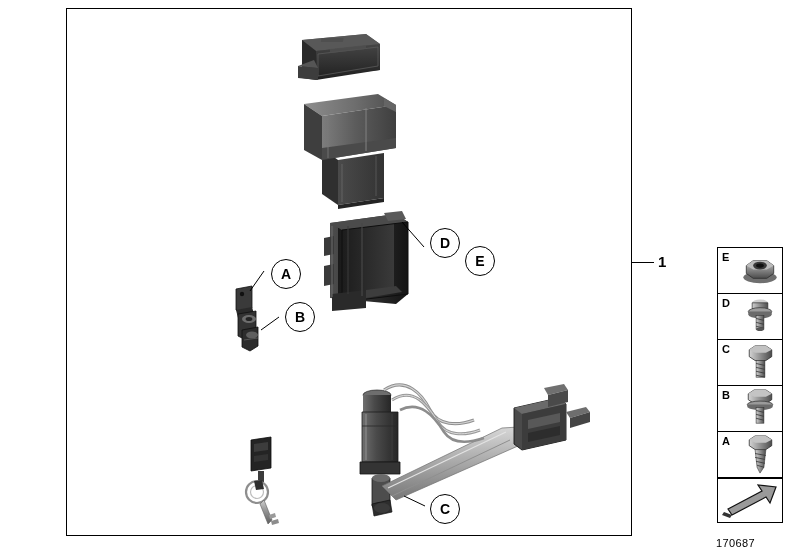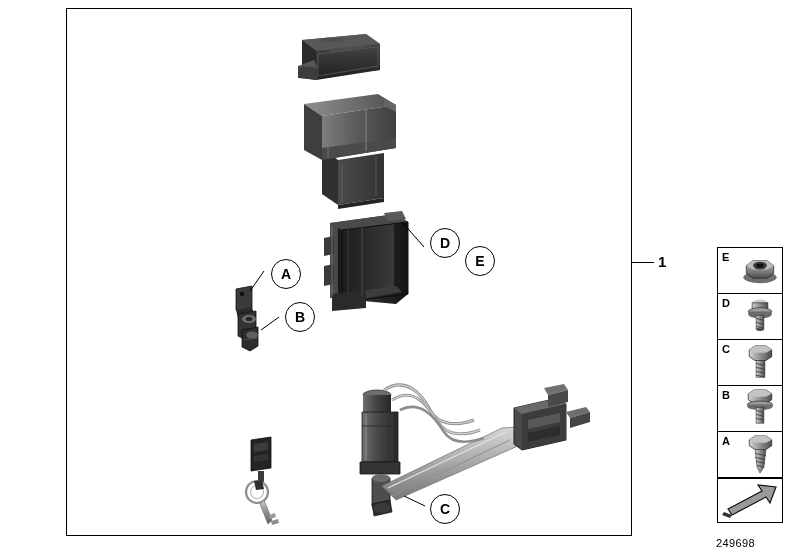--- a/index.html
+++ b/index.html
@@ -407,15 +407,15 @@
     </div>
 
     <div class="legend-arrow-row">
       <svg width="64" height="42" viewBox="0 0 64 42">
         <path d="M10,30 L44,12 L40,6 L58,8 L52,24 L48,18 L14,36 Z" fill="#9a9a9a" stroke="#111" stroke-width="1.2"></path>
         <path d="M6,33 L14,36 L12,39 L4,36 Z" fill="#333"></path>
       </svg>
     </div>
   </div>
 
-  <div class="fig-number">249698</div>
+  <div class="fig-number">170687</div>
 
 </div>
 
 </body></html>

